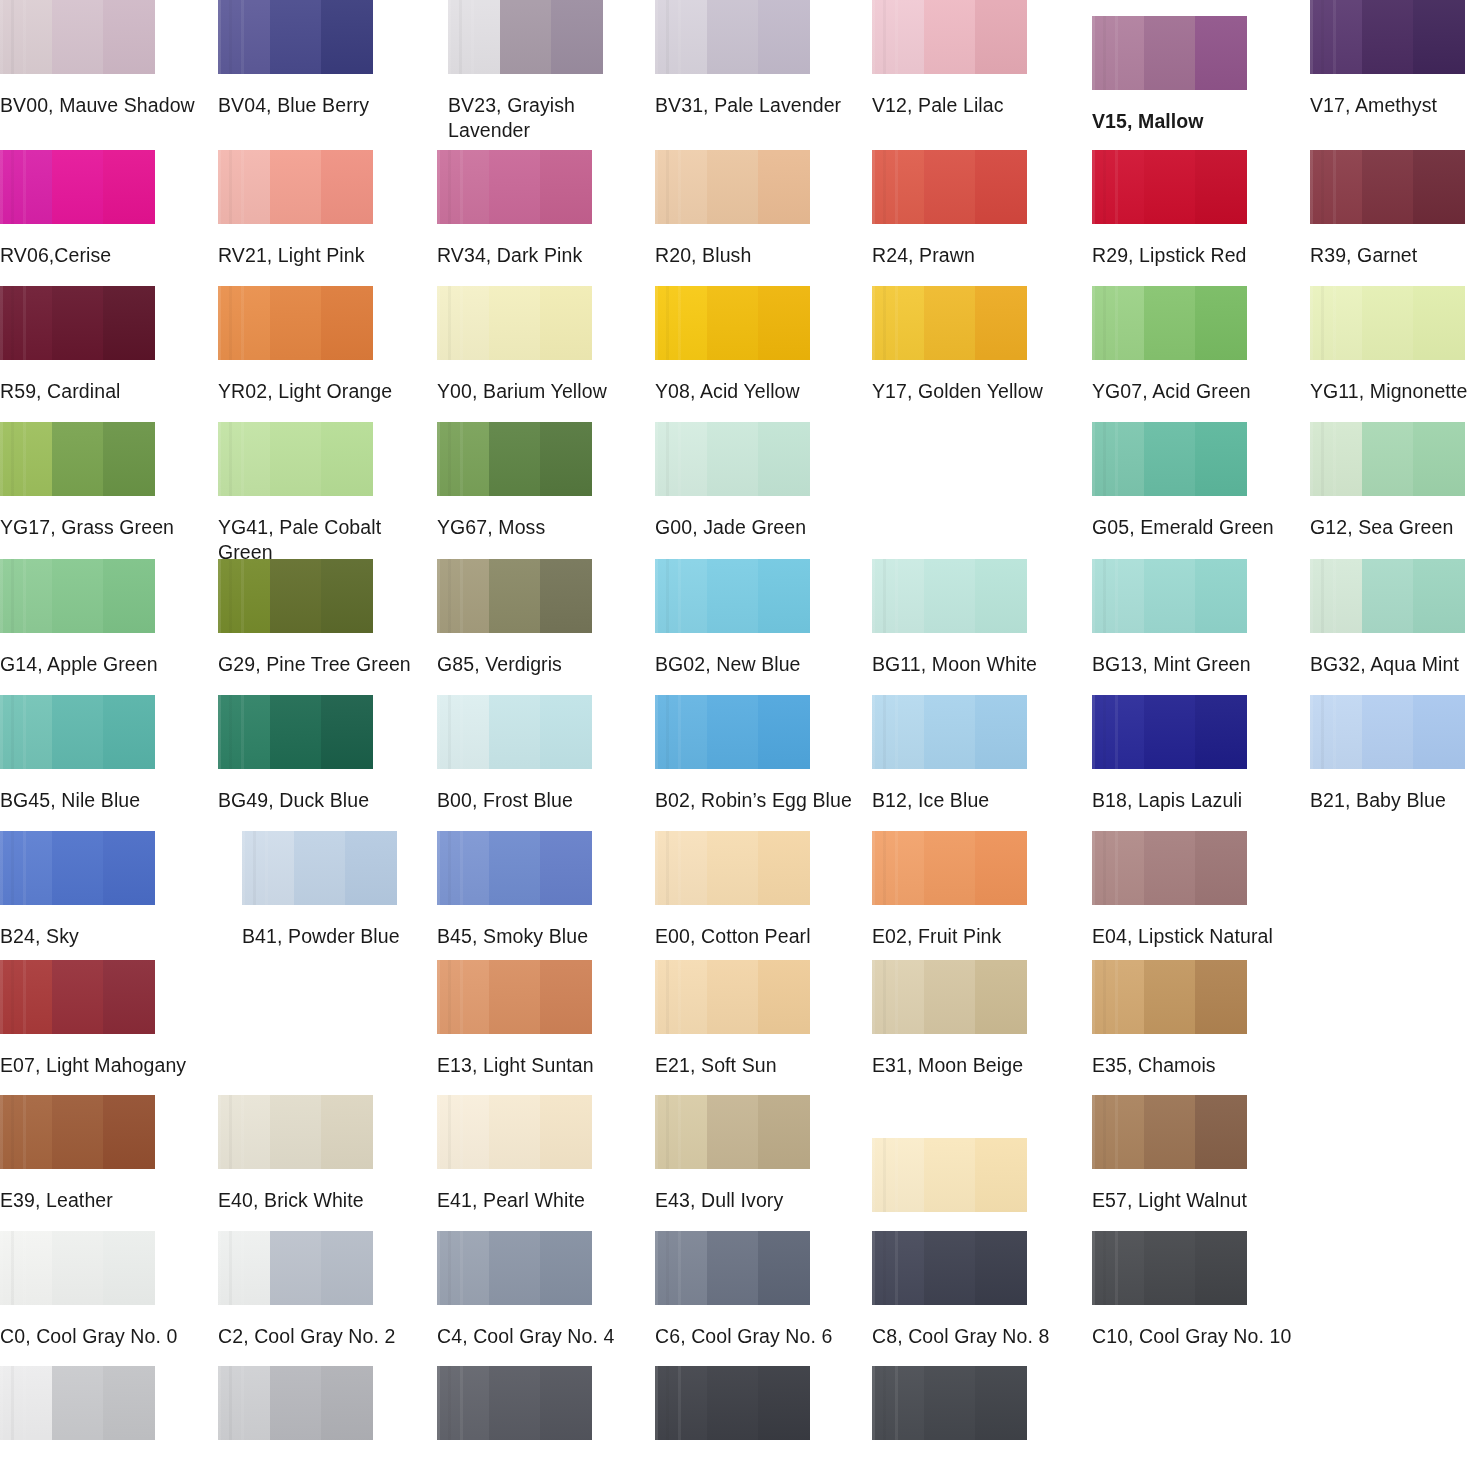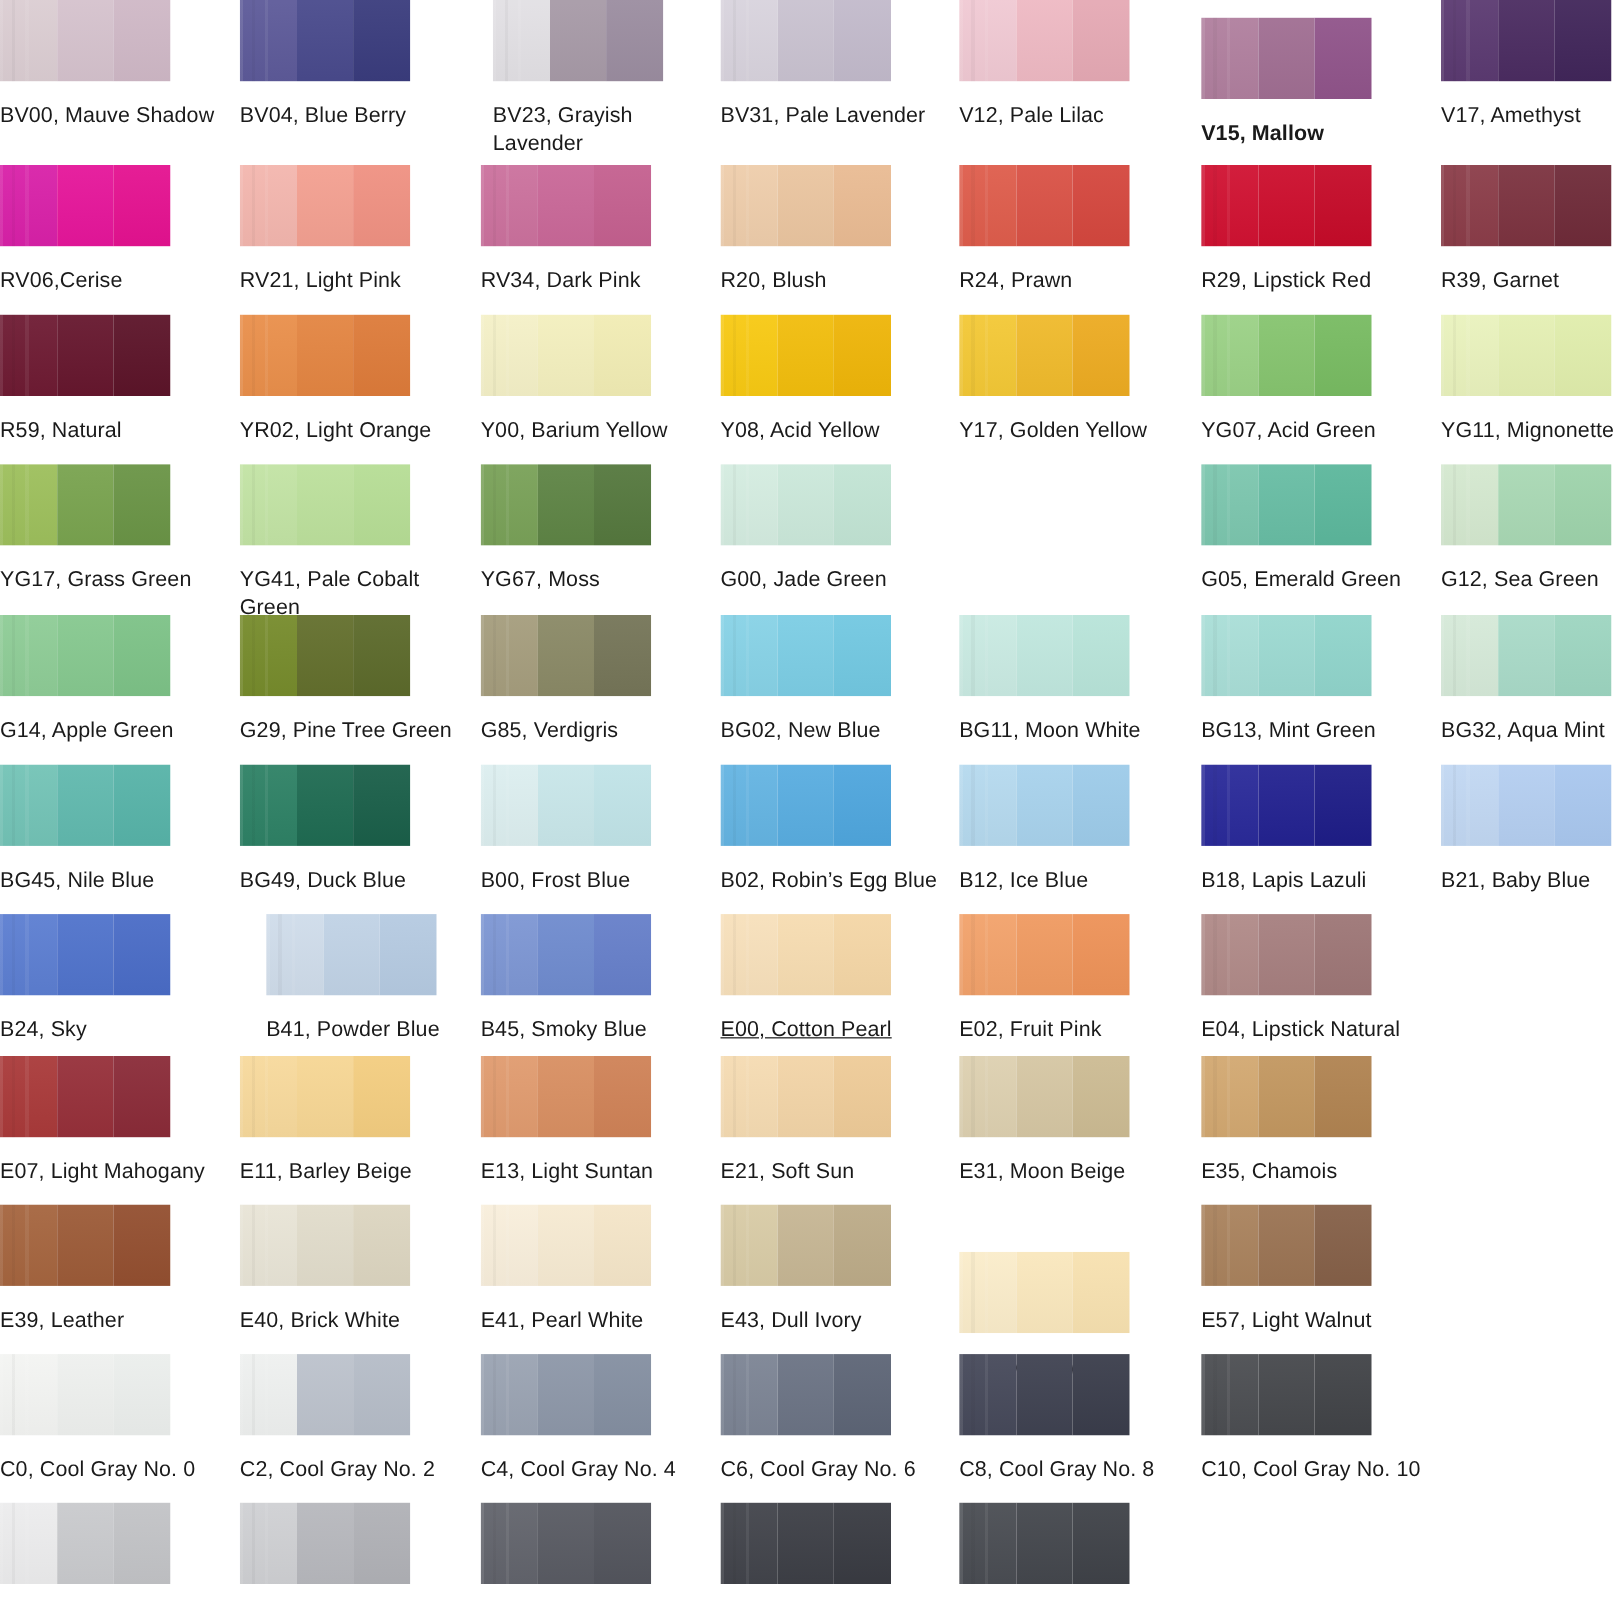--- a/index.html
+++ b/index.html
@@ -213,21 +213,21 @@
       <div class="swatch-label">R39, Garnet</div>
     </div>
     <div class="swatch-cell" style="left: 0px; top: 286px;">
       <div class="swatch-chip">
         <div class="band b1" style="background: rgb(110, 27, 51);"></div>
         <div class="band b2" style="background: rgb(102, 23, 46);"></div>
         <div class="band b3" style="background: rgb(92, 20, 41);"></div>
         <div class="streaks"></div>
         <div class="sheen"></div>
       </div>
-      <div class="swatch-label">R59, Natural</div>
+      <div class="swatch-label">R59, Cardinal</div>
     </div>
     <div class="swatch-cell" style="left: 218px; top: 286px;">
       <div class="swatch-chip">
         <div class="band b1" style="background: rgb(233, 143, 75);"></div>
         <div class="band b2" style="background: rgb(227, 133, 66);"></div>
         <div class="band b3" style="background: rgb(221, 123, 58);"></div>
         <div class="streaks"></div>
         <div class="sheen"></div>
       </div>
       <div class="swatch-label">YR02, Light Orange</div>
@@ -506,21 +506,21 @@
     <div class="swatch-cell" style="left: 437px; top: 831px;">
       <div class="swatch-chip">
         <div class="band b1" style="background: rgb(125, 150, 211);"></div>
         <div class="band b2" style="background: rgb(111, 139, 206);"></div>
         <div class="band b3" style="background: rgb(102, 127, 201);"></div>
         <div class="streaks"></div>
         <div class="sheen"></div>
       </div>
       <div class="swatch-label">B45, Smoky Blue</div>
     </div>
-    <div class="swatch-cell" style="left: 655px; top: 831px; text-decoration: underline;">
+    <div class="swatch-cell" style="left: 655px; top: 831px;">
       <div class="swatch-chip">
         <div class="band b1" style="background: rgb(247, 224, 187);"></div>
         <div class="band b2" style="background: rgb(246, 220, 177);"></div>
         <div class="band b3" style="background: rgb(244, 214, 166);"></div>
         <div class="streaks"></div>
         <div class="sheen"></div>
       </div>
       <div class="swatch-label">E00, Cotton Pearl</div>
     </div>
     <div class="swatch-cell" style="left: 872px; top: 831px;">
@@ -546,30 +546,20 @@
     <div class="swatch-cell" style="left: 0px; top: 960px;">
       <div class="swatch-chip">
         <div class="band b1" style="background: rgb(169, 58, 58);"></div>
         <div class="band b2" style="background: rgb(150, 48, 58);"></div>
         <div class="band b3" style="background: rgb(138, 43, 56);"></div>
         <div class="streaks"></div>
         <div class="sheen"></div>
       </div>
       <div class="swatch-label">E07, Light Mahogany</div>
     </div>
-    <div class="swatch-cell" style="left: 218px; top: 960px;">
-      <div class="swatch-chip">
-        <div class="band b1" style="background: rgb(247, 217, 156);"></div>
-        <div class="band b2" style="background: rgb(246, 214, 148);"></div>
-        <div class="band b3" style="background: rgb(243, 205, 128);"></div>
-        <div class="streaks"></div>
-        <div class="sheen"></div>
-      </div>
-      <div class="swatch-label">E11, Barley Beige</div>
-    </div>
     <div class="swatch-cell" style="left: 437px; top: 960px;">
       <div class="swatch-chip">
         <div class="band b1" style="background: rgb(224, 155, 111);"></div>
         <div class="band b2" style="background: rgb(216, 143, 98);"></div>
         <div class="band b3" style="background: rgb(207, 130, 87);"></div>
         <div class="streaks"></div>
         <div class="sheen"></div>
       </div>
       <div class="swatch-label">E13, Light Suntan</div>
     </div>

